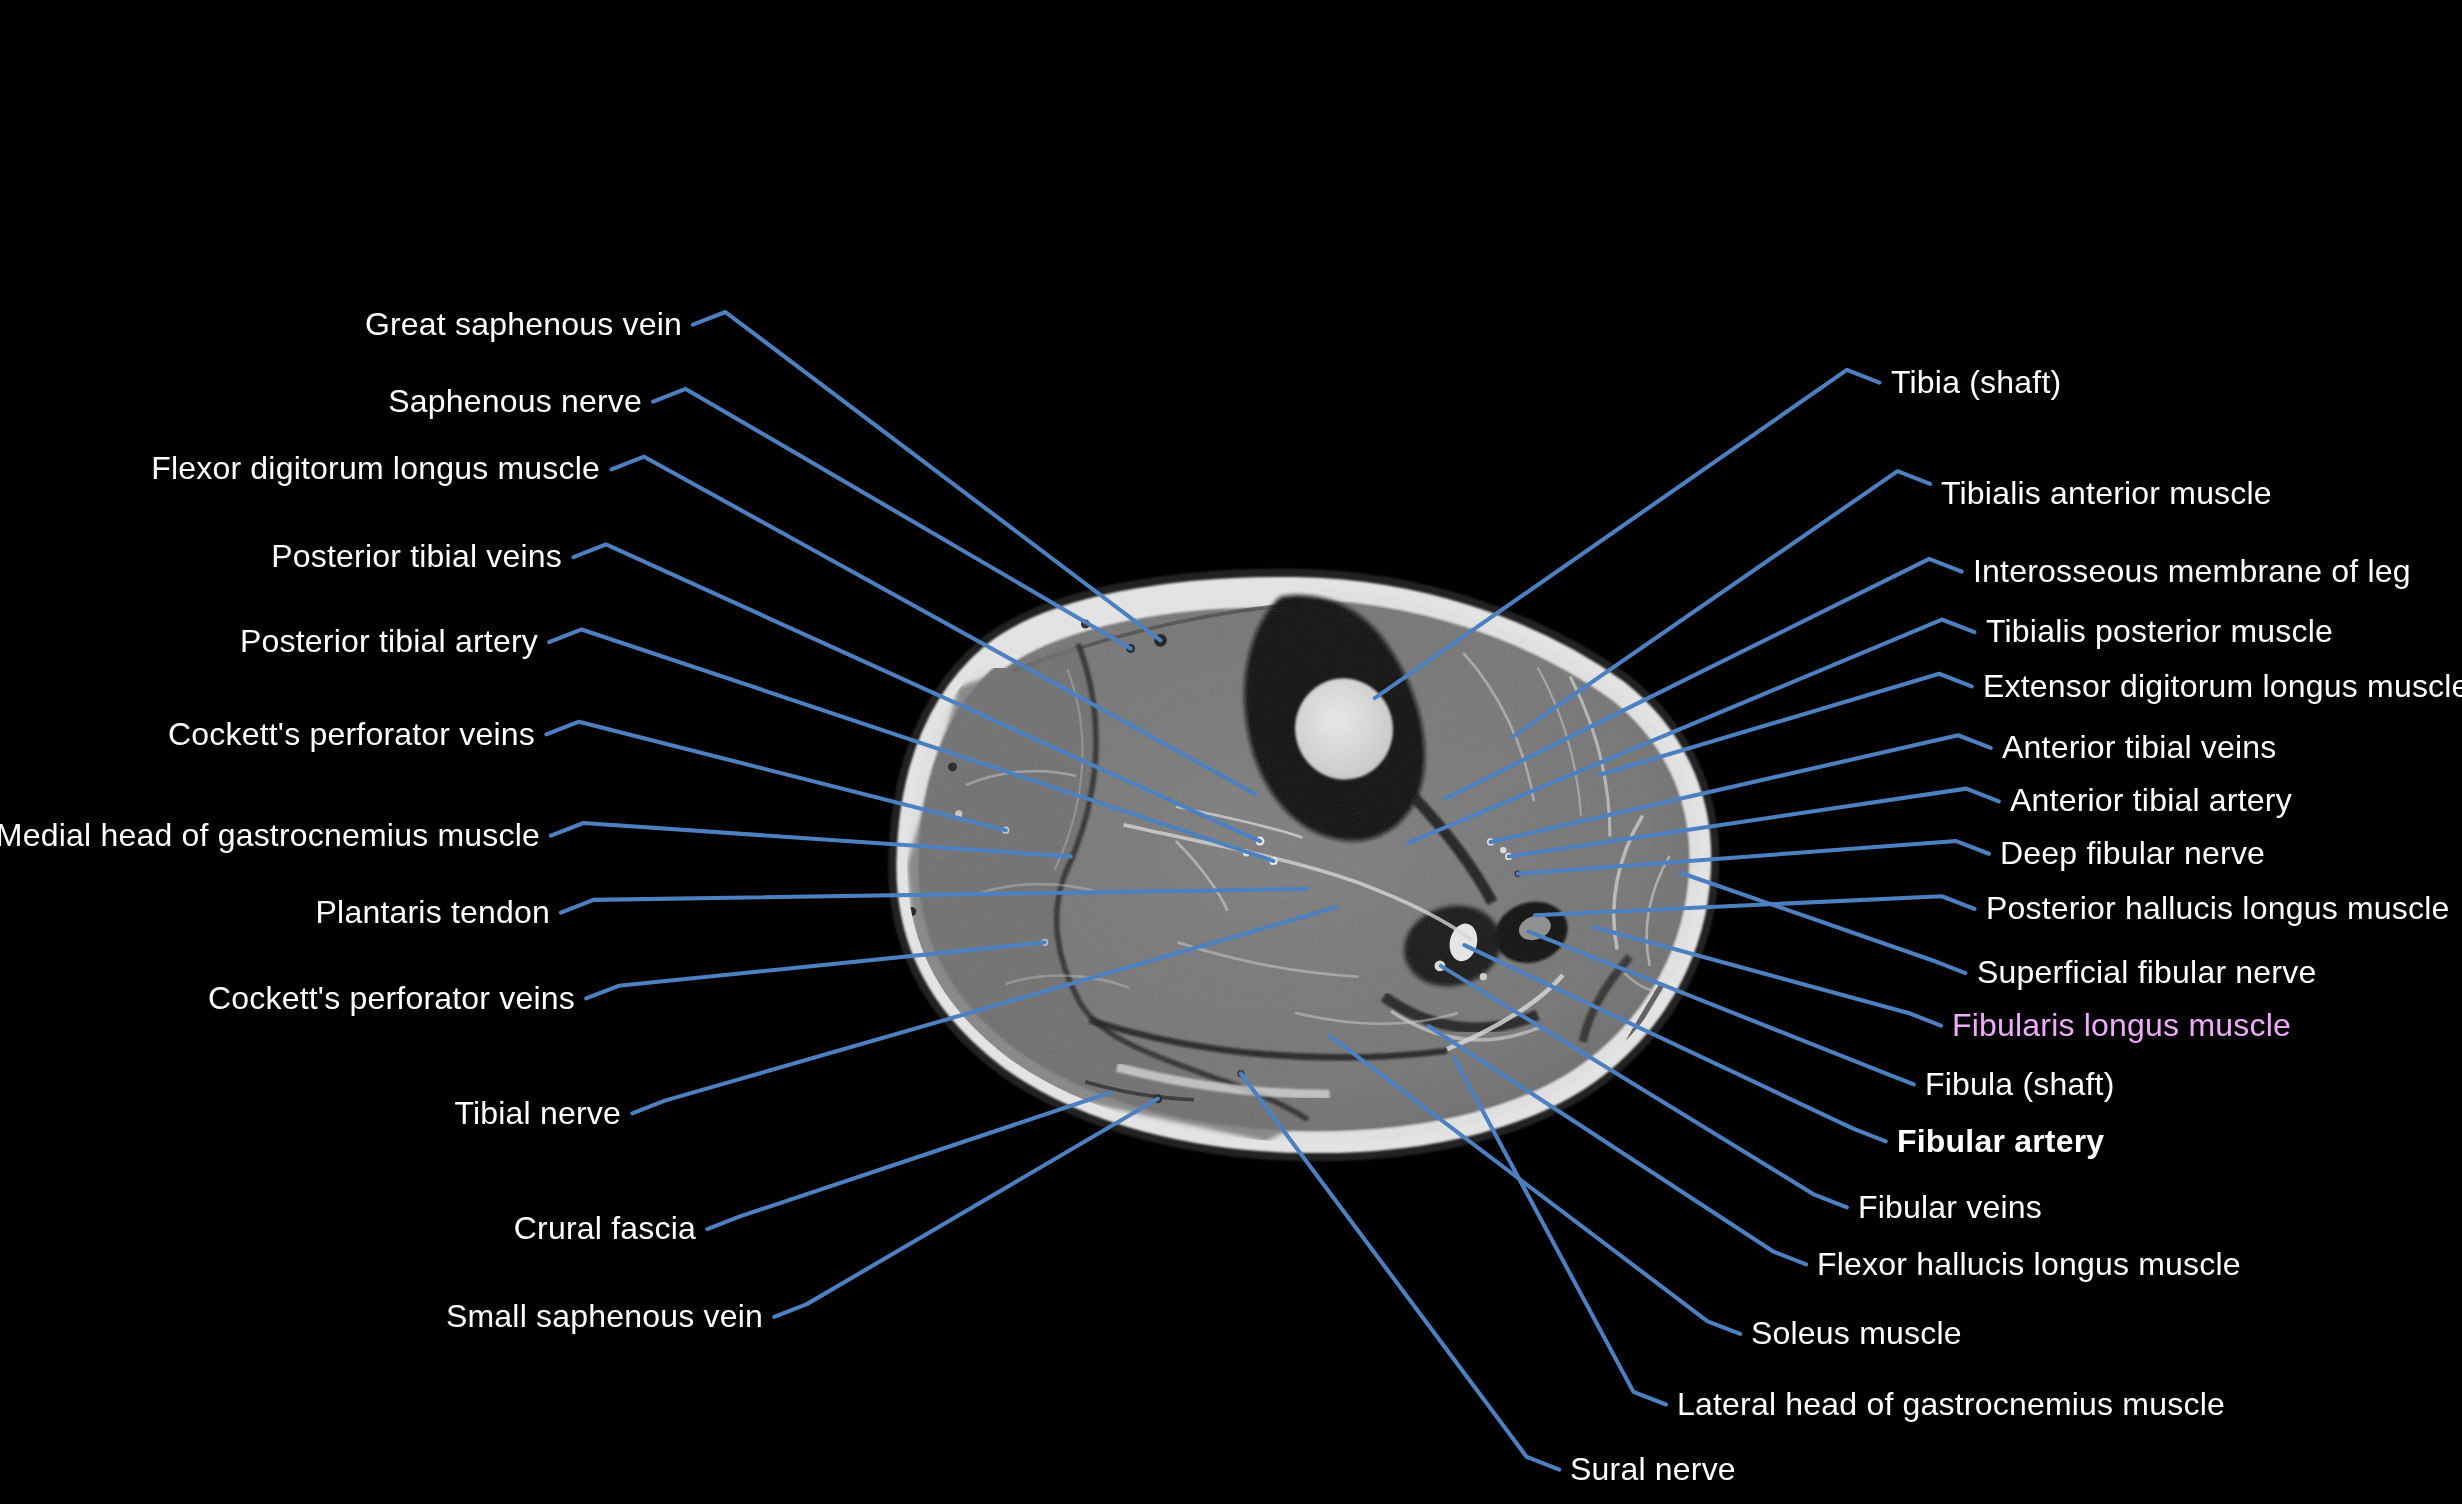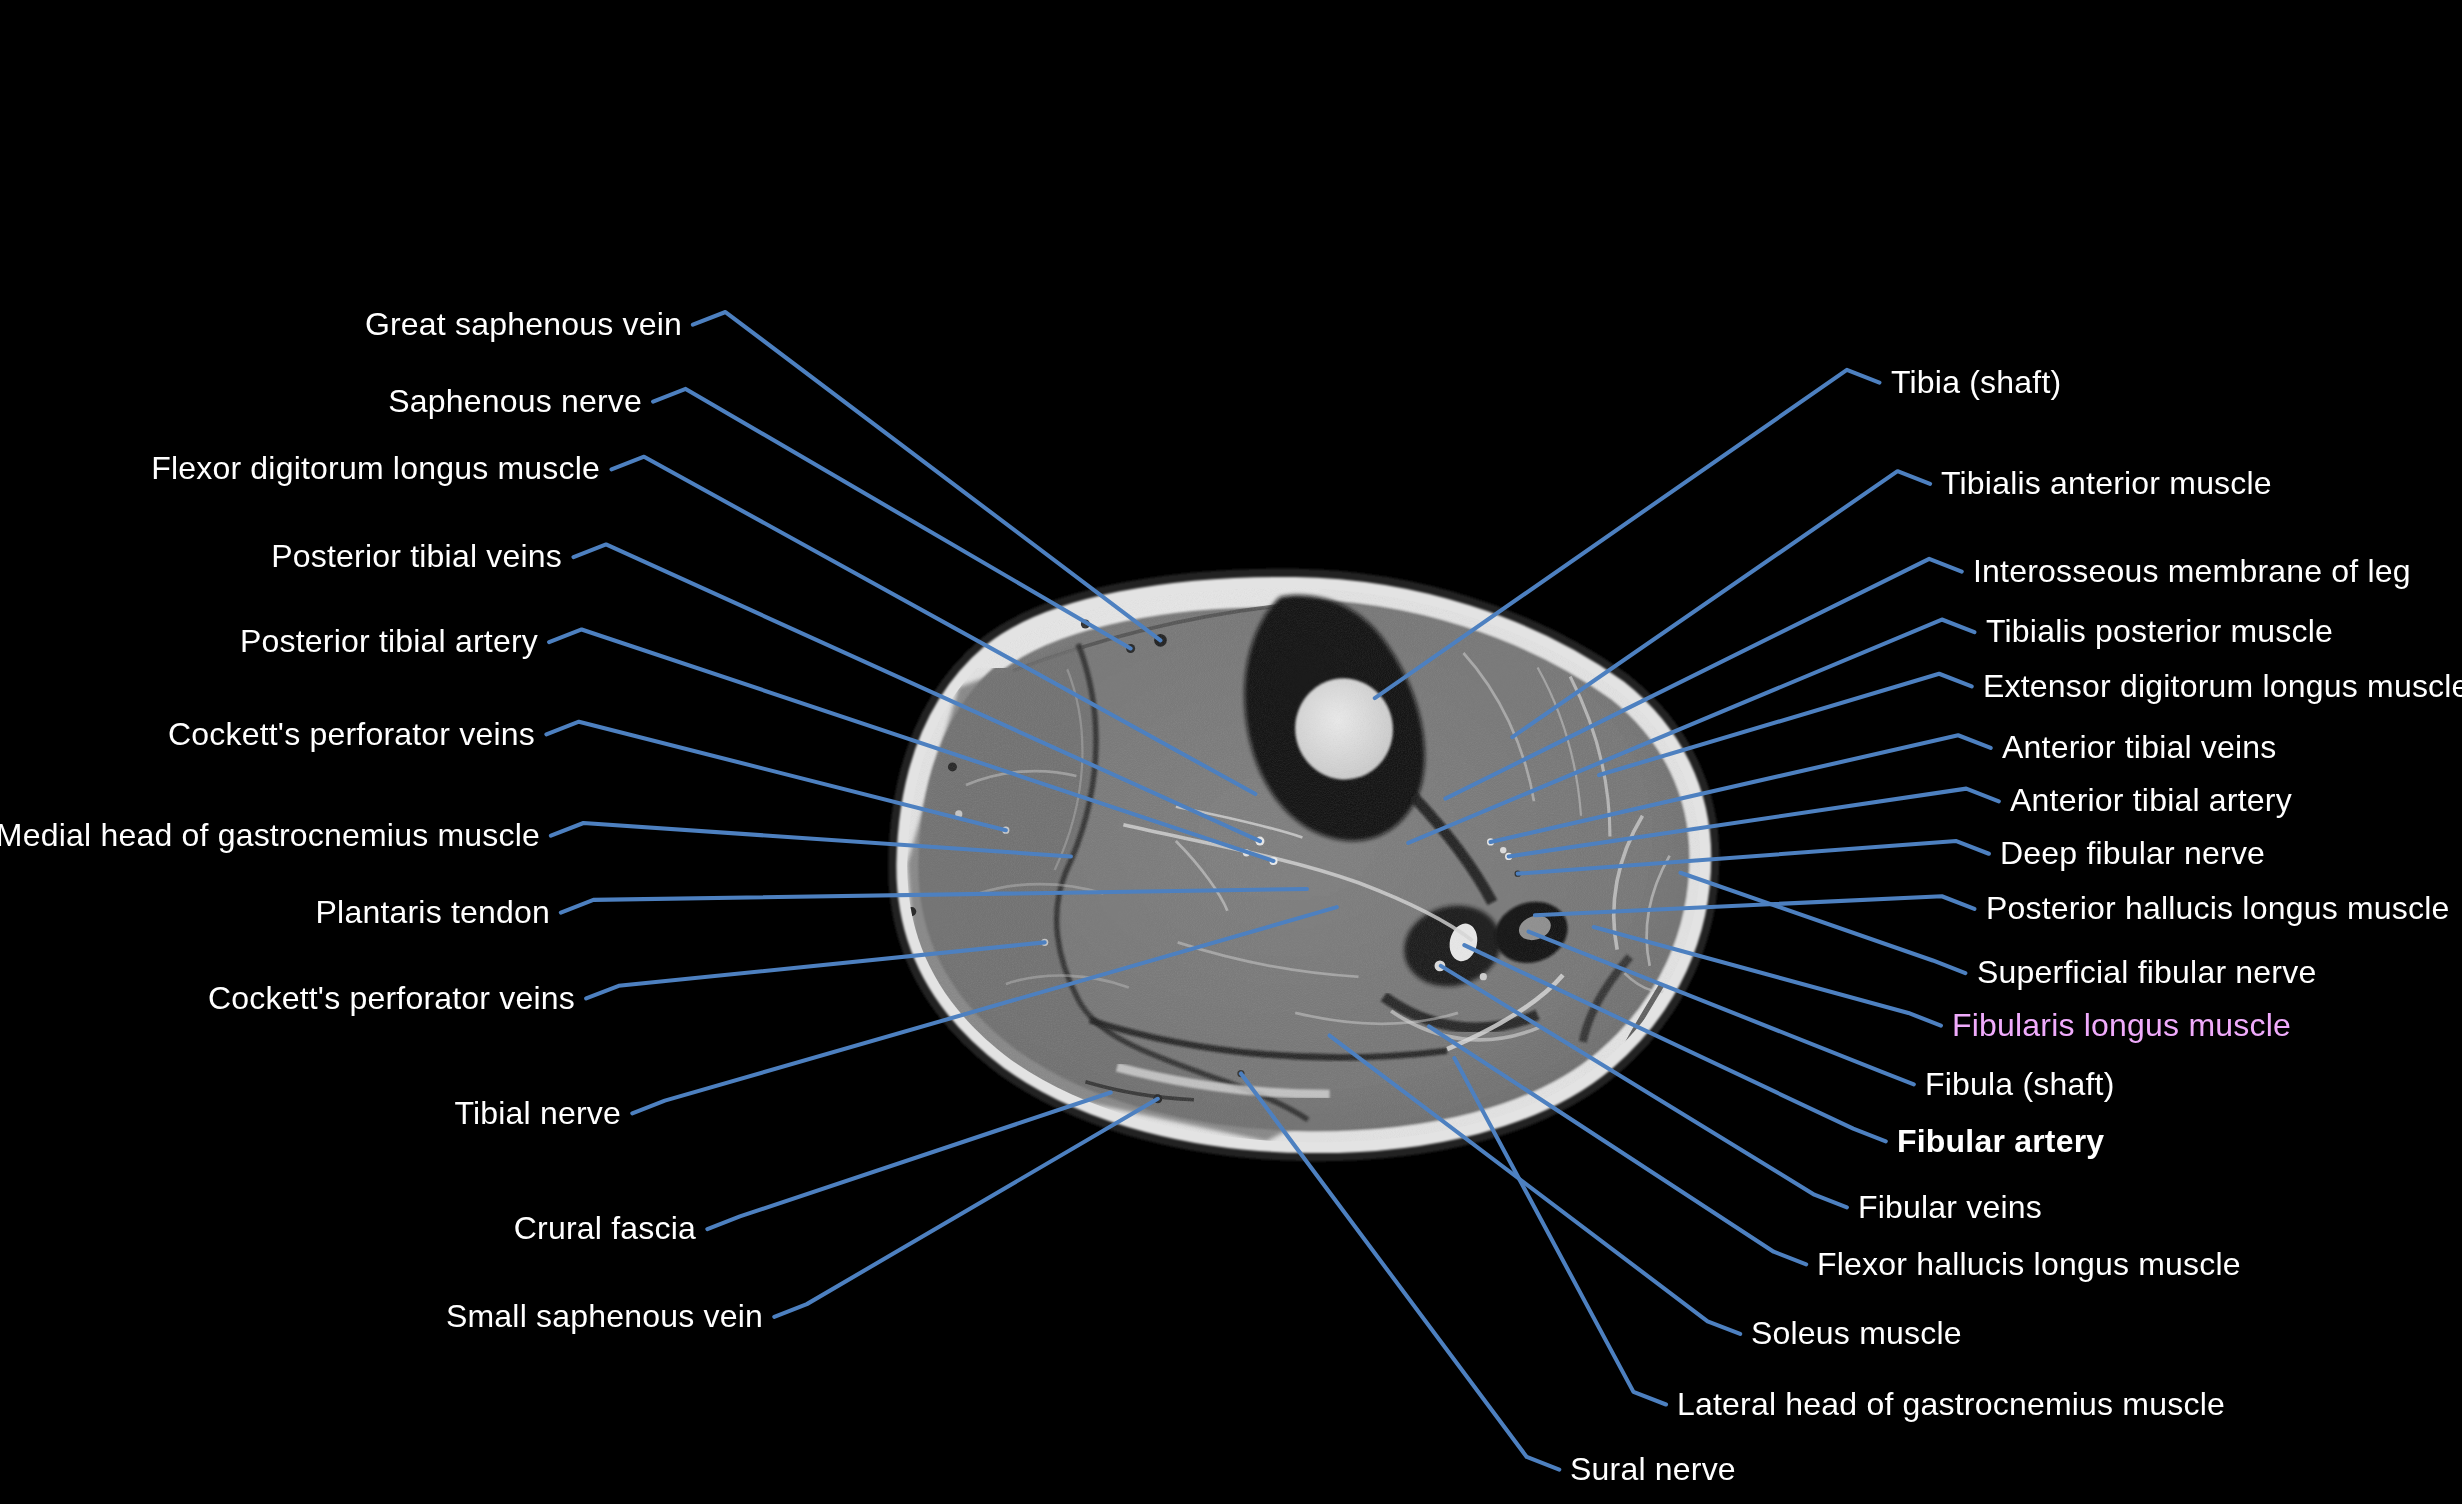--- a/index.html
+++ b/index.html
@@ -170,21 +170,21 @@
       <div class="label left" style="color: rgb(255, 255, 255); top: 557px; right: 1900px; text-align: right;">Posterior tibial veins</div>
       <div class="label left" style="color: rgb(255, 255, 255); top: 642px; right: 1924px; text-align: right;">Posterior tibial artery</div>
       <div class="label left" style="color: rgb(255, 255, 255); top: 735px; right: 1927px; text-align: right;">Cockett's perforator veins</div>
       <div class="label left" style="color: rgb(255, 255, 255); top: 836px; right: 1922px; text-align: right;">Medial head of gastrocnemius muscle</div>
       <div class="label left" style="color: rgb(255, 255, 255); top: 913px; right: 1912px; text-align: right;">Plantaris tendon</div>
       <div class="label left" style="color: rgb(255, 255, 255); top: 999px; right: 1887px; text-align: right;">Cockett's perforator veins</div>
       <div class="label left" style="color: rgb(255, 255, 255); top: 1114px; right: 1841px; text-align: right;">Tibial nerve</div>
       <div class="label left" style="color: rgb(255, 255, 255); top: 1229px; right: 1766px; text-align: right;">Crural fascia</div>
       <div class="label left" style="color: rgb(255, 255, 255); top: 1317px; right: 1699px; text-align: right;">Small saphenous vein</div>
       <div class="label right" style="color: rgb(255, 255, 255); top: 383px; left: 1891px;">Tibia (shaft)</div>
-      <div class="label right" style="color: rgb(255, 255, 255); top: 484px; left: 1941px;">Tibialis anterior muscle</div>
+      <div class="label right" style="color: rgb(255, 255, 255); top: 494px; left: 1941px;">Tibialis anterior muscle</div>
       <div class="label right" style="color: rgb(255, 255, 255); top: 572px; left: 1973px; text-align: center;">Interosseous membrane of leg</div>
       <div class="label right" style="color: rgb(255, 255, 255); top: 632px; left: 1986px;">Tibialis posterior muscle</div>
       <div class="label right" style="color: rgb(255, 255, 255); top: 687px; left: 1983px;">Extensor digitorum longus muscle</div>
       <div class="label right" style="color: rgb(255, 255, 255); top: 748px; left: 2002px;">Anterior tibial veins</div>
       <div class="label right" style="color: rgb(255, 255, 255); top: 801px; left: 2010px;">Anterior tibial artery</div>
       <div class="label right" style="color: rgb(255, 255, 255); top: 854px; left: 2000px;">Deep fibular nerve</div>
       <div class="label right" style="color: rgb(255, 255, 255); top: 909px; left: 1986px;">Posterior hallucis longus muscle</div>
       <div class="label right" style="color: rgb(255, 255, 255); top: 973px; left: 1977px;">Superficial fibular nerve</div>
       <div class="label right" style="color: #f0abfc; top: 1026px; left: 1952px;">Fibularis longus muscle</div>
       <div class="label right" style="color: rgb(255, 255, 255); top: 1085px; left: 1925px;">Fibula (shaft)</div>

